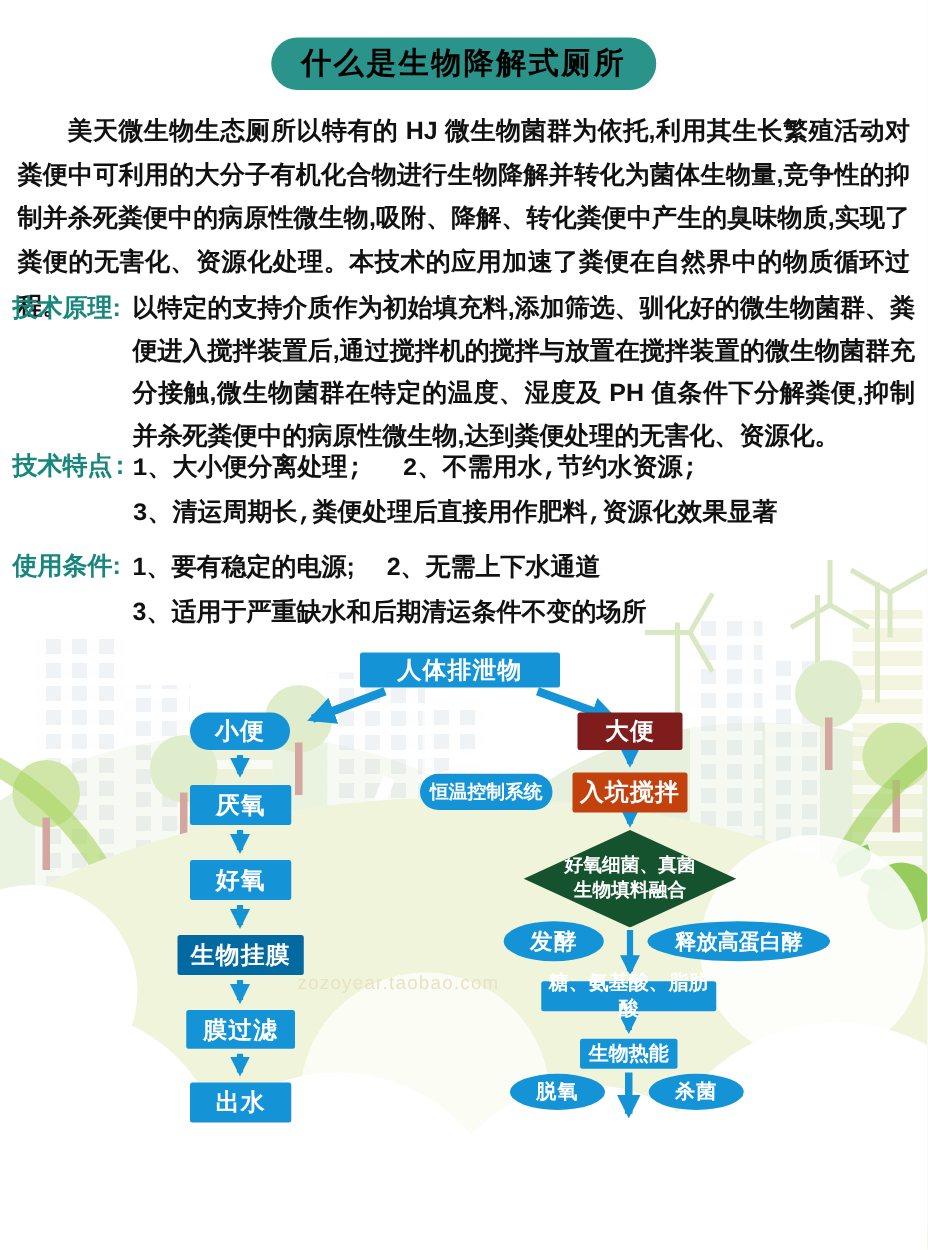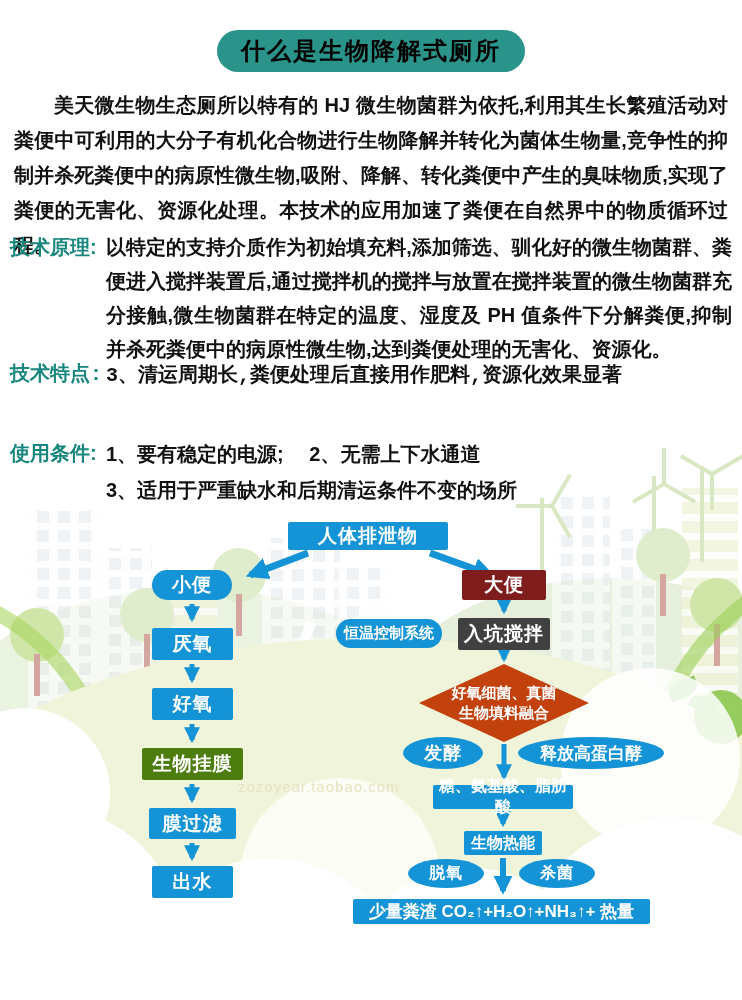--- a/index.html
+++ b/index.html
@@ -177,20 +177,21 @@
 
   <div class="intro">美天微生物生态厕所以特有的 HJ 微生物菌群为依托,利用其生长繁殖活动对粪便中可利用的大分子有机化合物进行生物降解并转化为菌体生物量,竞争性的抑制并杀死粪便中的病原性微生物,吸附、降解、转化粪便中产生的臭味物质,实现了粪便的无害化、资源化处理。本技术的应用加速了粪便在自然界中的物质循环过程。</div>
 
   <div class="section sec1">
     <div class="sec-label" style="color:#17867c;">技术原理:</div>
     <div class="sec-body">以特定的支持介质作为初始填充料,添加筛选、驯化好的微生物菌群、粪便进入搅拌装置后,通过搅拌机的搅拌与放置在搅拌装置的微生物菌群充分接触,微生物菌群在特定的温度、湿度及 PH 值条件下分解粪便,抑制并杀死粪便中的病原性微生物,达到粪便处理的无害化、资源化。</div>
   </div>
   <div class="section sec2">
     <div class="sec-label" style="color:#17867c;">技术特点:</div>
     <div class="sec-body">
+      <div>1、大小便分离处理;　 2、不需用水,节约水资源;</div>
       <div>3、清运周期长,粪便处理后直接用作肥料,资源化效果显著</div>
     </div>
   </div>
   <div class="section sec3">
     <div class="sec-label" style="color:#17867c;">使用条件:</div>
     <div class="sec-body">
       <div>1、要有稳定的电源;　 2、无需上下水通道</div>
       <div>3、适用于严重缺水和后期清运条件不变的场所</div>
     </div>
   </div>
@@ -215,30 +216,29 @@
       <path d="M503,811 L503,824" stroke-width="5" marker-end="url(#ah)"></path>
       <path d="M503,858 L503,891" stroke-width="6" marker-end="url(#ah)"></path>
     </g>
   </svg>
 
   <div class="fnode rect n-root" style="background:#1494d6;">人体排泄物</div>
   <div class="fnode pill n-urine" style="background:#1494d6;">小便</div>
   <div class="fnode rect n-feces" style="background:#7f1d1d;">大便</div>
   <div class="fnode rect n-anaerobic" style="background:#1494d6;">厌氧</div>
   <div class="fnode rect n-aerobic" style="background:#1494d6;">好氧</div>
-  <div class="fnode rect n-biofilm" style="background:#4d7c0f;">生物挂膜</div>
+  <div class="fnode rect n-biofilm" style="background:#0369a1;">生物挂膜</div>
   <div class="fnode rect n-membrane" style="background:#1494d6;">膜过滤</div>
   <div class="fnode rect n-effluent" style="background:#1494d6;">出水</div>
   <div class="fnode pill n-temp" style="background:#1494d6;">恒温控制系统</div>
-  <div class="fnode rect n-pit" style="background:#404040;">入坑搅拌</div>
-  <div class="fnode n-diamond" style="background:#c2410c;">
+  <div class="fnode rect n-pit" style="background:#c2410c;">入坑搅拌</div>
+  <div class="fnode n-diamond" style="background:#14532d;">
     <div>好氧细菌、真菌</div>
     <div>生物填料融合</div>
   </div>
   <div class="fnode ellipse n-ferment" style="background:#1494d6;">发酵</div>
   <div class="fnode ellipse n-protein" style="background:#1494d6;">释放高蛋白酵</div>
   <div class="fnode rect n-sugars" style="background:#1494d6;">糖、氨基酸、脂肪酸</div>
   <div class="fnode rect n-bioheat" style="background:#1494d6;">生物热能</div>
   <div class="fnode ellipse n-deoxy" style="background:#1494d6;">脱氧</div>
   <div class="fnode ellipse n-sterilize" style="background:#1494d6;">杀菌</div>
-  <div class="fnode rect n-output" style="background:#1494d6;">少量粪渣 CO₂↑+H₂O↑+NH₃↑+ 热量</div>
 
 </div>
 
 </body></html>

